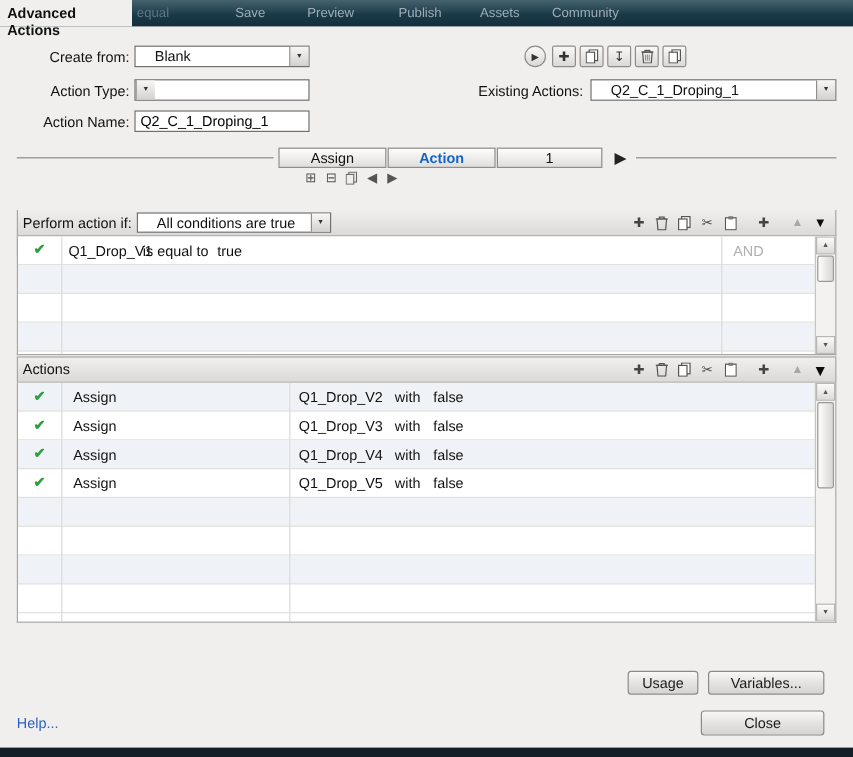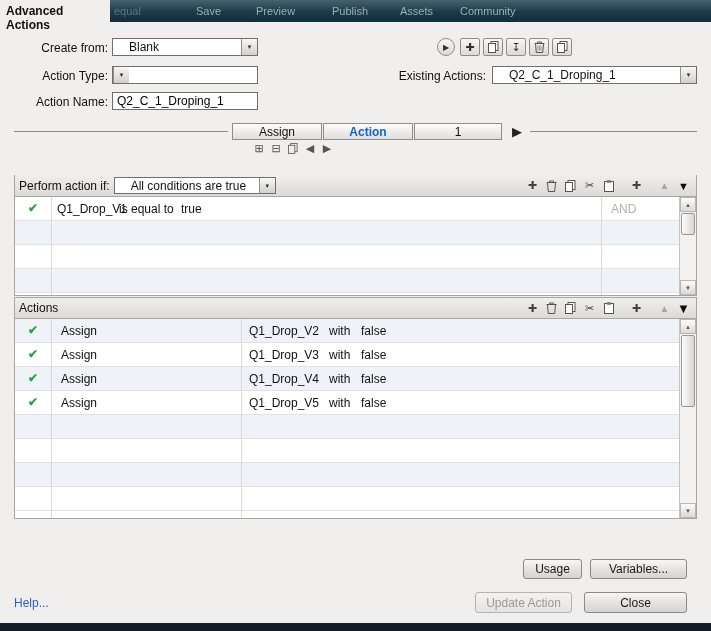--- a/index.html
+++ b/index.html
@@ -294,17 +294,16 @@
       <span class="sarr top">▲</span>
       <div class="sthumb" style="top:16px;height:72px"></div>
       <span class="sarr bot">▼</span>
     </div>
   </div>
 
 
   <div class="btn" style="left:523px;top:559px;width:59px;height:20px">Usage</div>
   <div class="btn" style="left:590px;top:559px;width:97px;height:20px">Variables...</div>
   <div class="helplink" style="left:14px;top:596px">Help...</div>
-  <div class="btn disabled" style="left:475px;top:592px;width:97px;height:21px">Update Action</div>
   <div class="btn" style="left:584px;top:592px;width:103px;height:21px">Close</div>
 
   <div class="bottomstrip"></div>
 </div>
 
 </body></html>

